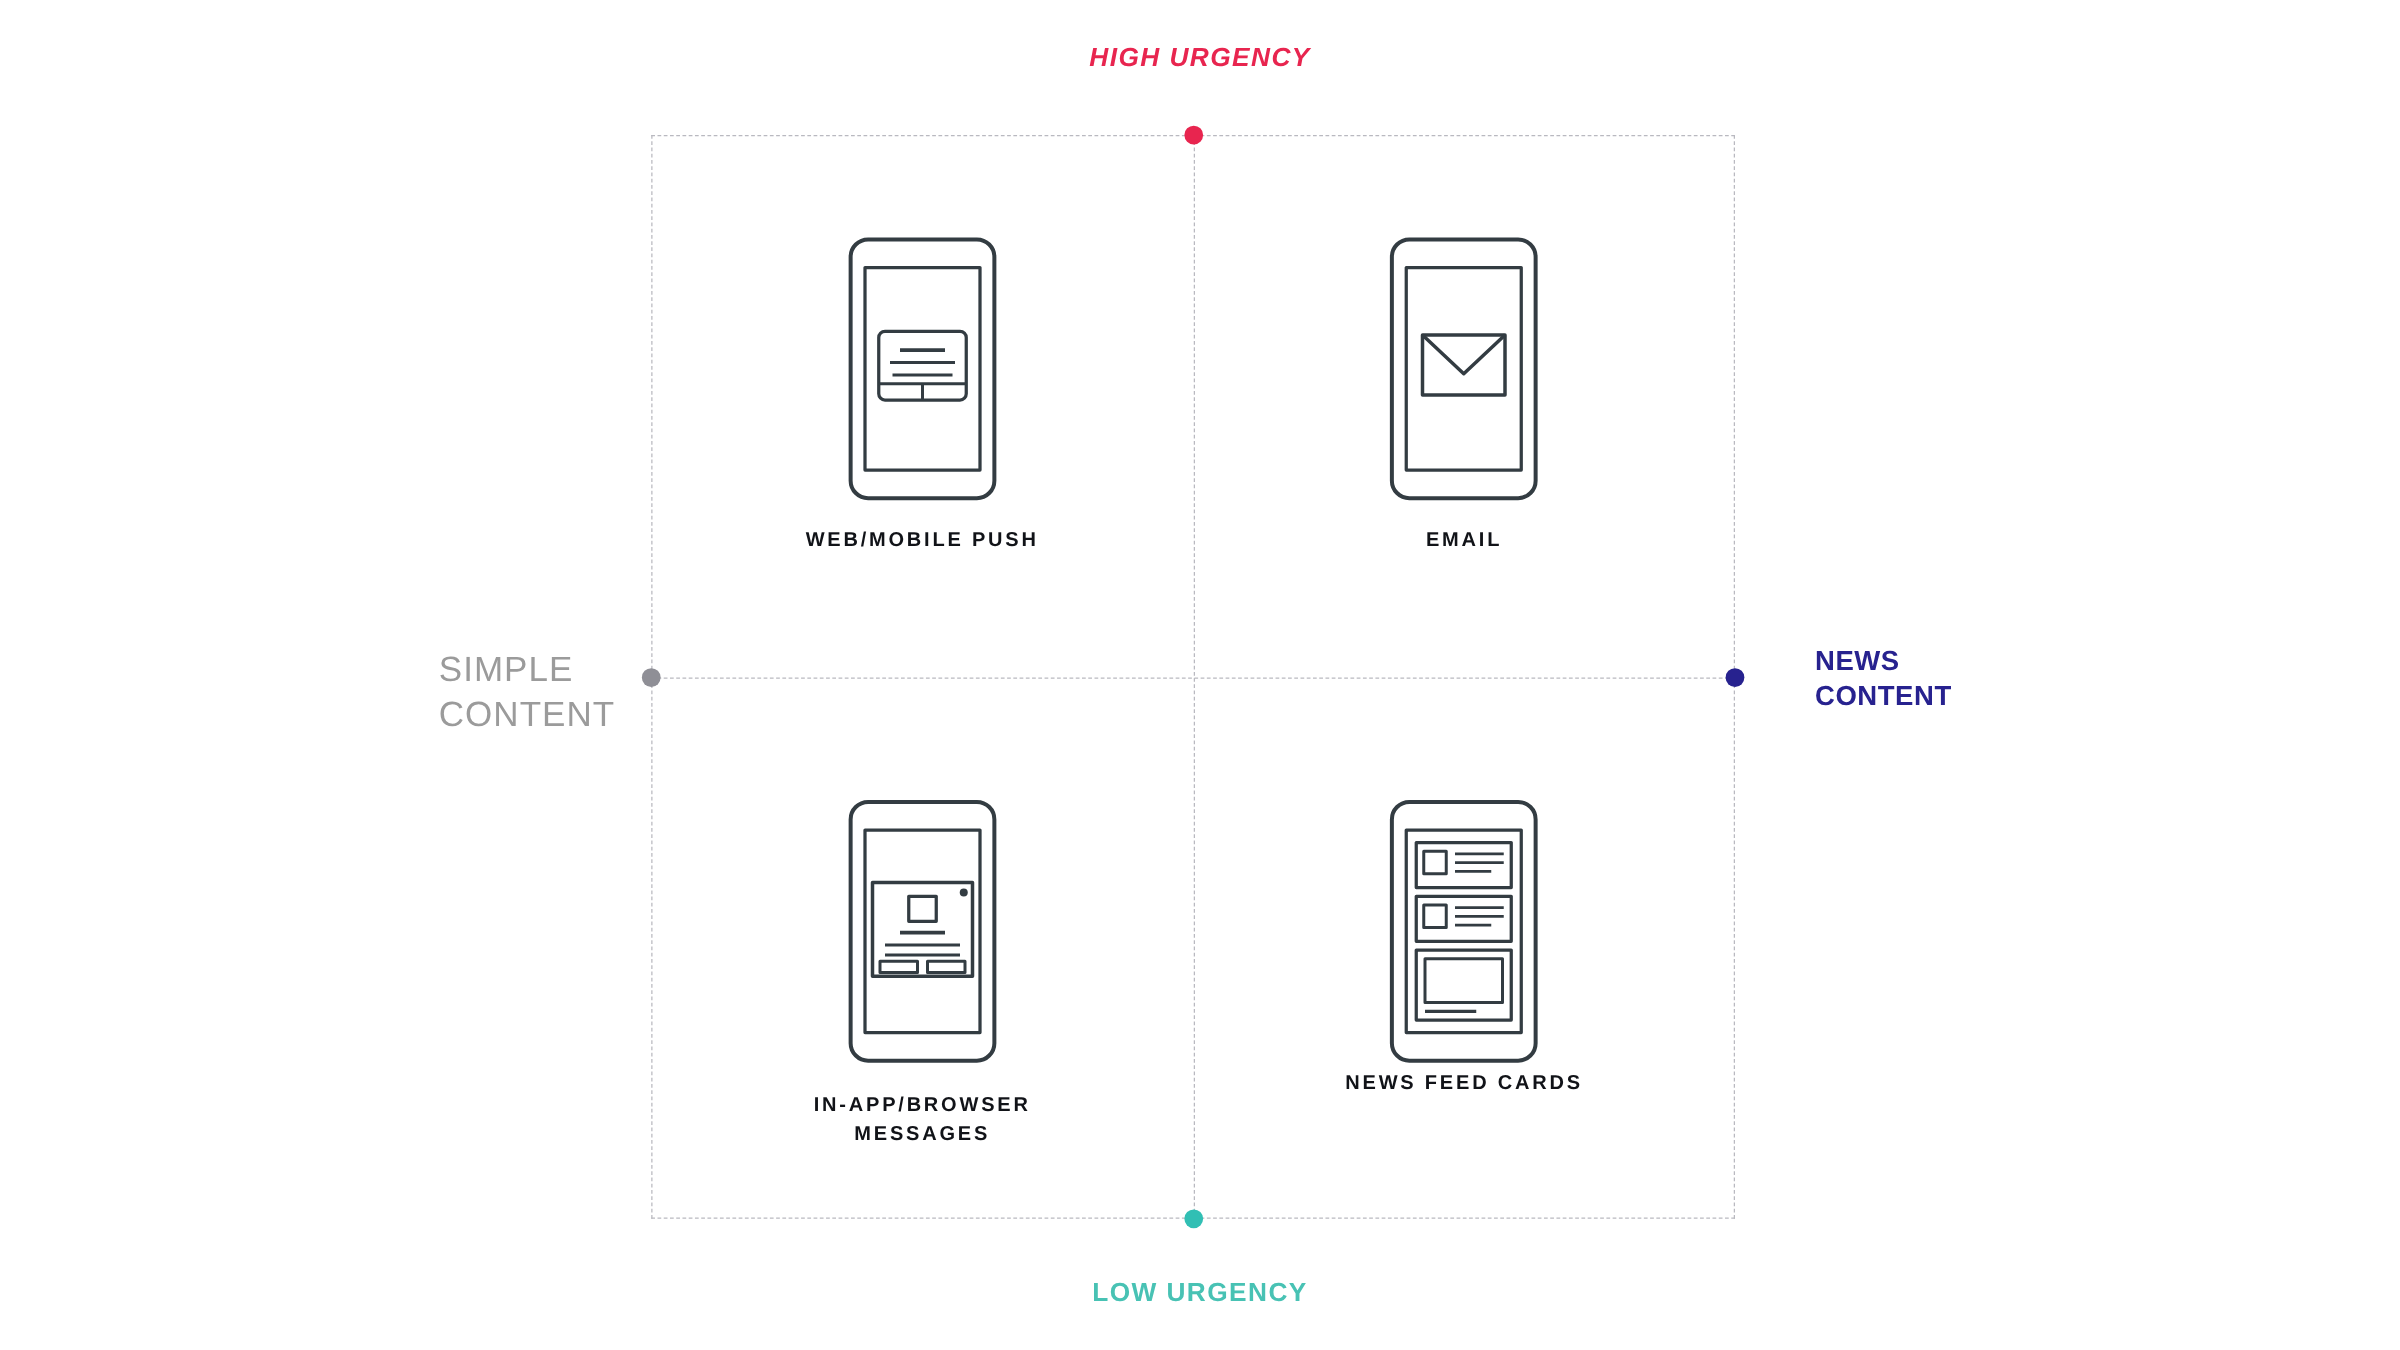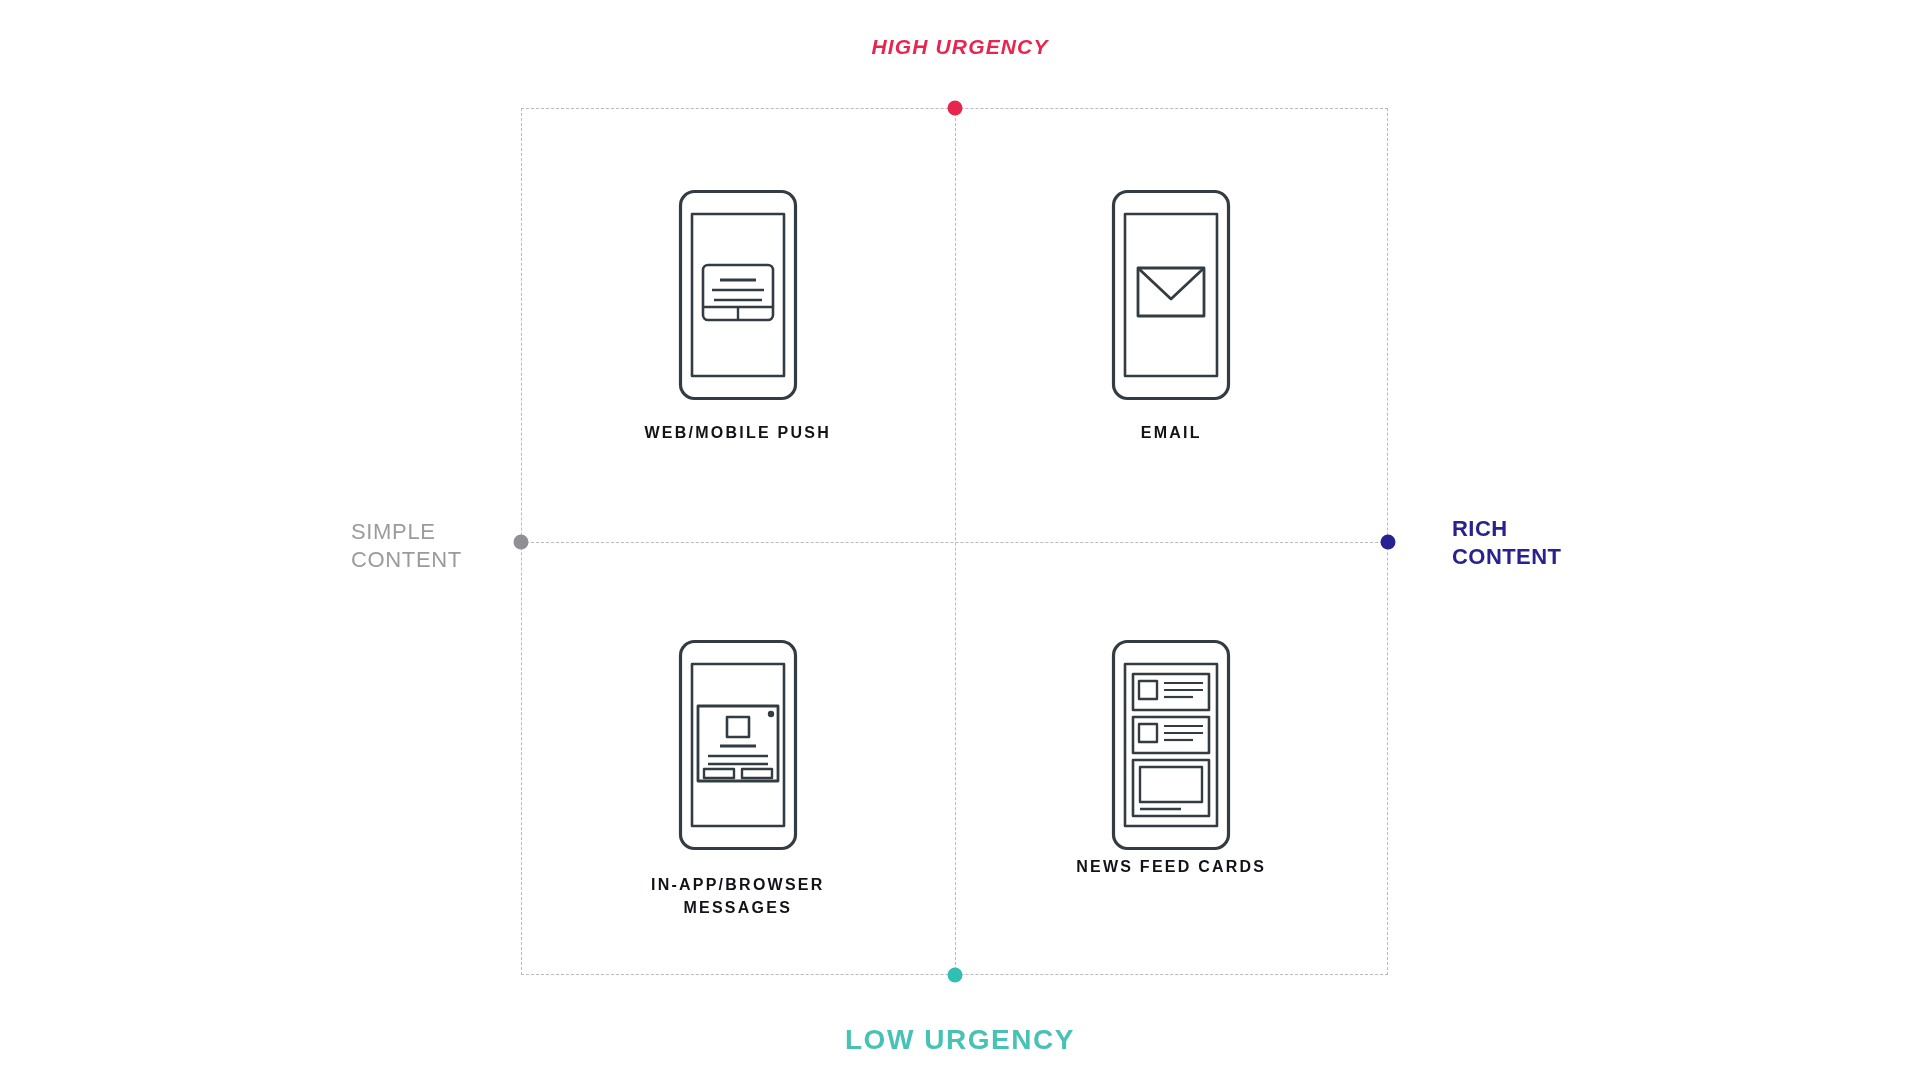--- a/index.html
+++ b/index.html
@@ -36,31 +36,31 @@
     text-align: center;
     font-size: 21px;
     color: #e8254f;
     font-style: italic;
   }
   #label-low {
     top: 1022px;
     left: 0;
     width: 1920px;
     text-align: center;
-    font-size: 28px;
+    font-size: 21px;
     color: #48c2b4;
   }
   #label-simple {
     top: 518px;
     left: 200px;
     width: 300px;
     text-align: left;
     padding-left: 151px;
     box-sizing: border-box;
-    font-size: 22px;
+    font-size: 28px;
     font-weight: normal;
     color: #9b9b9b;
     letter-spacing: 0.03em;
   }
   #label-rich {
     top: 515px;
     left: 1452px;
     width: 320px;
     text-align: left;
     font-size: 22px;
@@ -152,21 +152,21 @@
 </head>
 <body>
 
 <div id="canvas">
 
   <div class="axis-label" id="label-high">HIGH URGENCY</div>
 
   <div class="axis-label" id="label-simple">SIMPLE
 CONTENT</div>
 
-  <div class="axis-label" id="label-rich">RICH
+  <div class="axis-label" id="label-rich">NEWS
 CONTENT</div>
 
   <div class="axis-label" id="label-low">LOW URGENCY</div>
 
   <div id="matrix">
 
     <div class="dash-border"></div>
     <div class="axis-line-v"></div>
     <div class="axis-line-h"></div>
 

